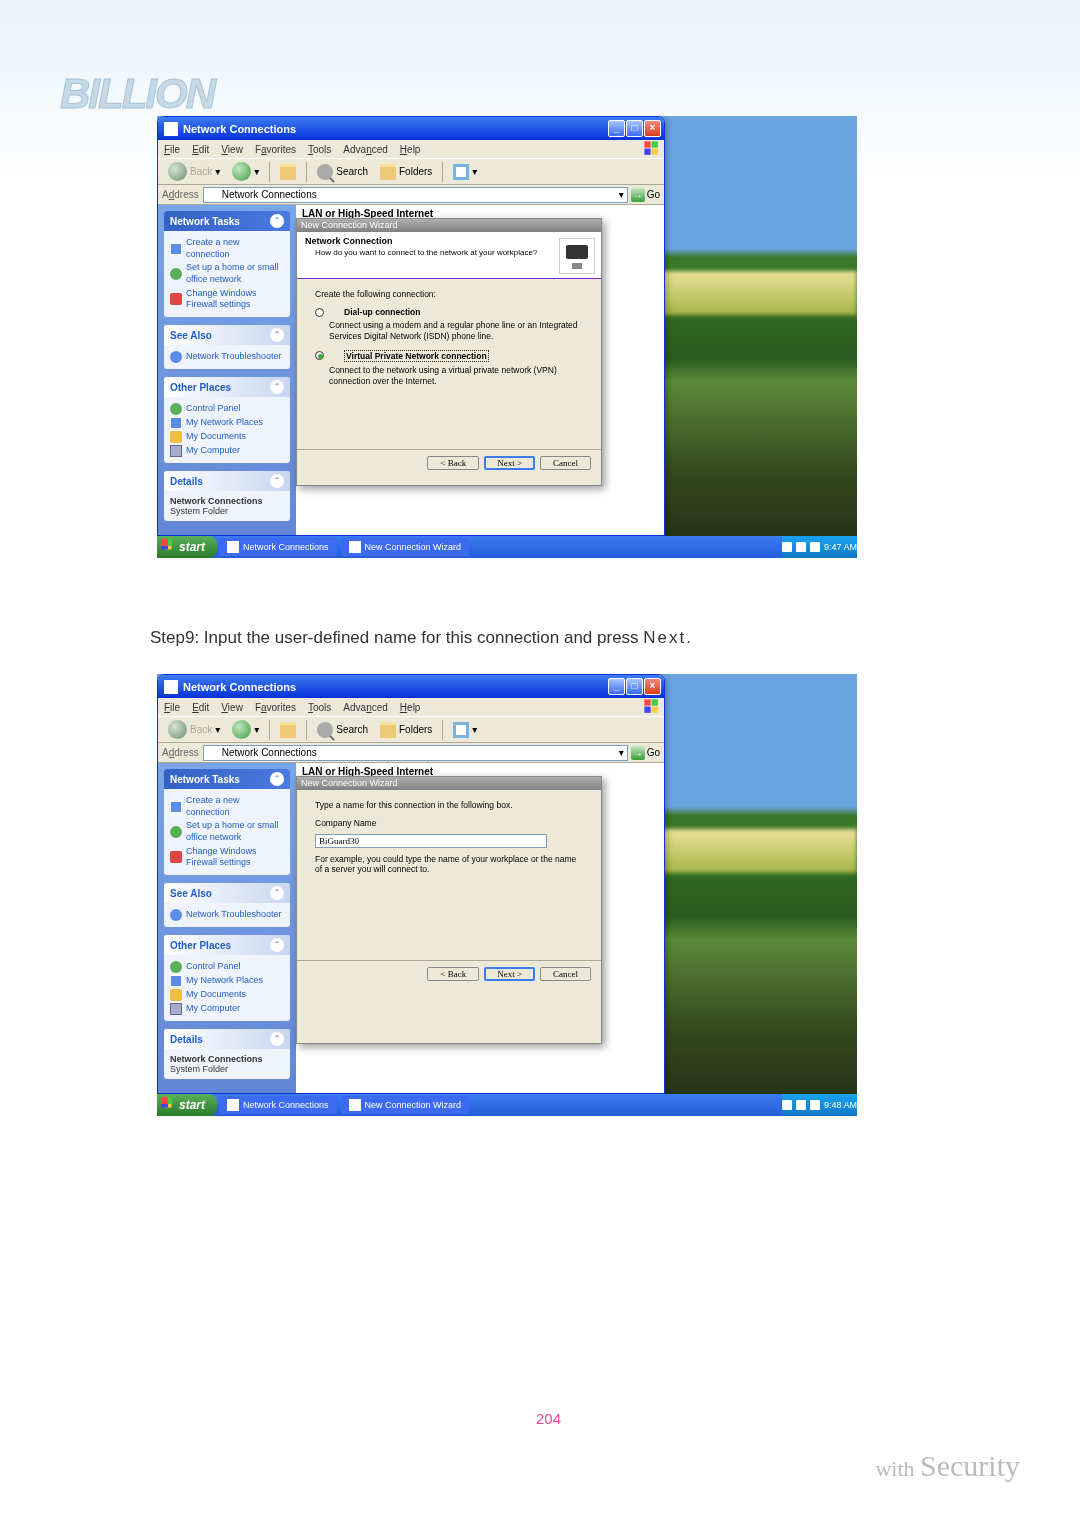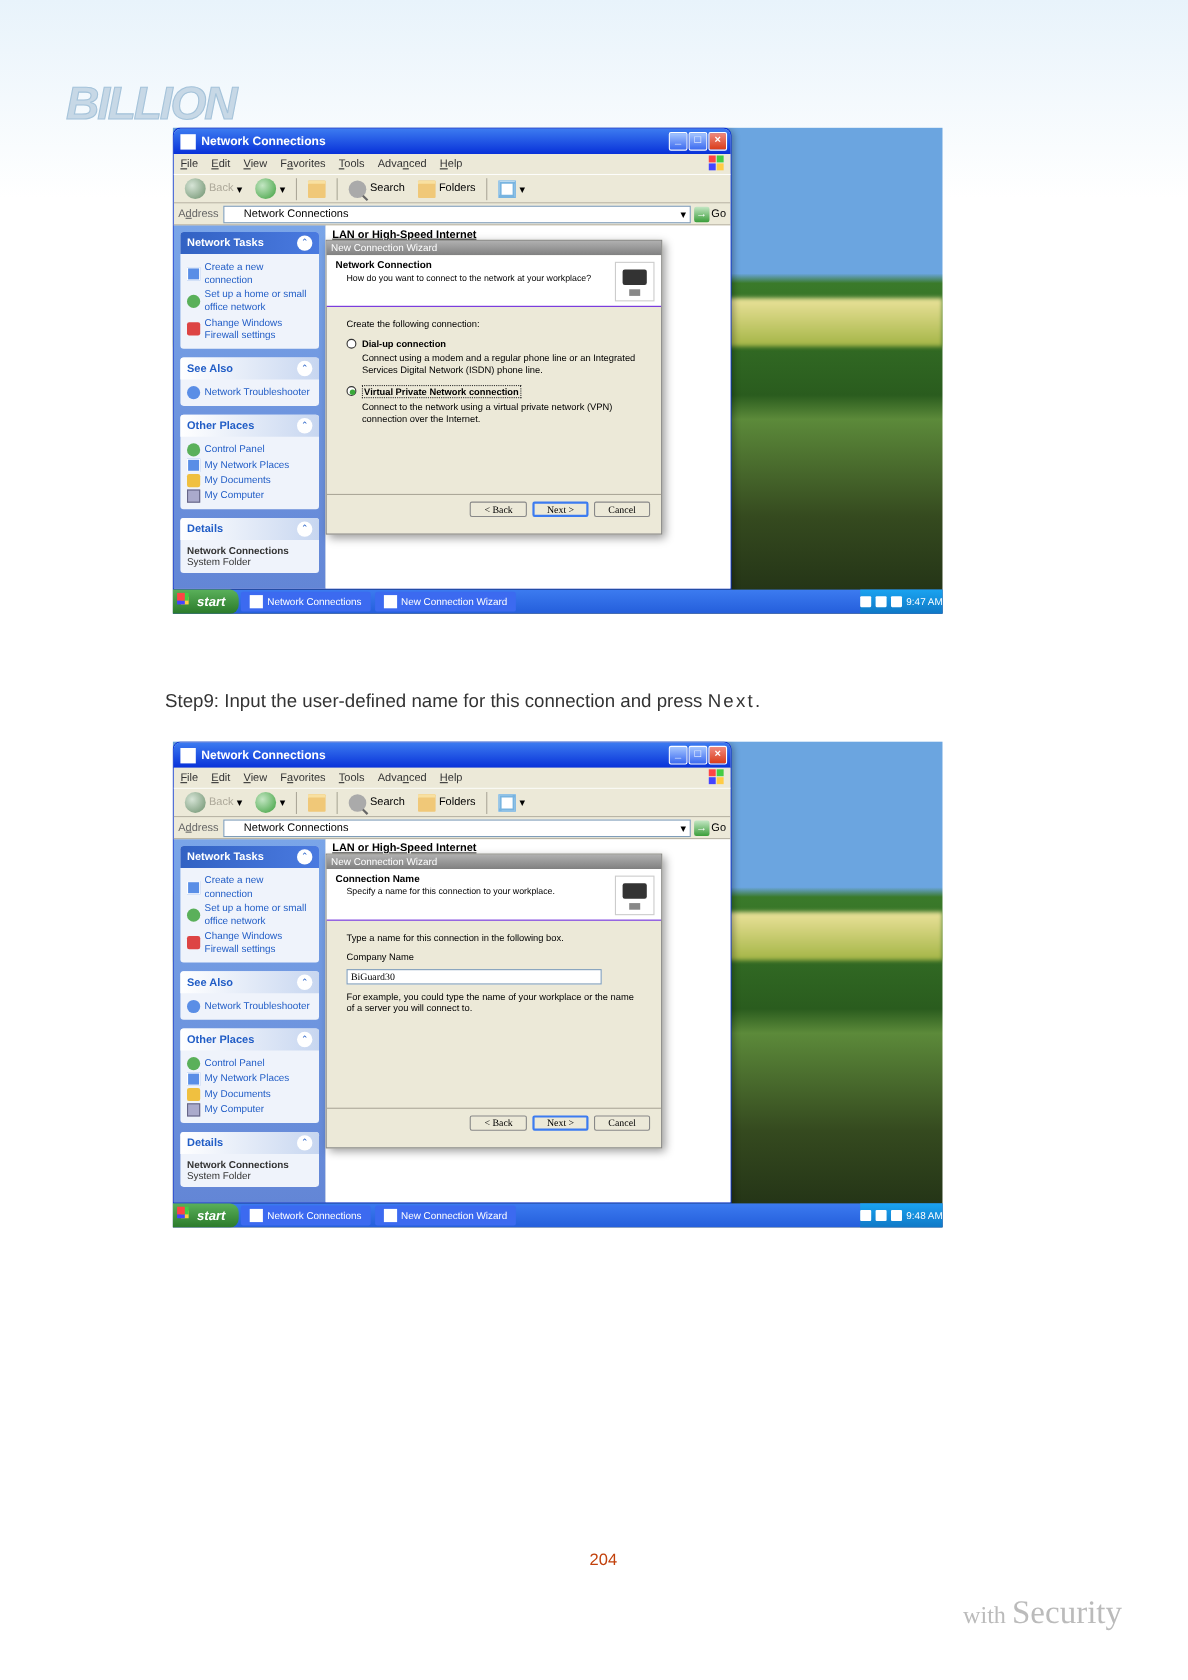--- a/index.html
+++ b/index.html
@@ -295,21 +295,21 @@
   bottom:4px;left:12px;width:10px;height:6px;
   background:#888;
 }
 .wizard-body {
   padding: 10px 18px;
   font-size: 8.5px;
   color: #000;
   height: 170px;
 }
 .wizard-body .intro { margin-bottom: 8px;}
-.radio-opt { display: flex; gap: 5px; margin-bottom: 3px; align-items: flex-start;}
+.radio-opt { display: flex; gap: 20px; margin-bottom: 3px; align-items: flex-start;}
 .radio-opt .r {
   width: 9px; height: 9px; border-radius: 50%;
   border: 1px solid #333; background: #fff;
   flex-shrink: 0; margin-top: 1px;
   position: relative;
 }
 .radio-opt.sel .r::after {
   content:''; position:absolute;
   top:2px;left:2px;width:5px;height:5px;
   border-radius:50%;background:#39a939;
@@ -390,21 +390,21 @@
   color: #fff;
   font-size: 9px;
 }
 .tray .ticon-s { width:10px;height:10px;background:#fff; border-radius:1px;}
 .page-number {
   position: absolute;
   bottom: 100px;
   left: 17px; right: 0;
   text-align: center;
   font-size: 15px;
-  color: #c2410c;
+  color: #ec4899;
 }
 .footer-logo {
   position: absolute;
   bottom: 44px;
   right: 60px;
   font-family: Georgia, serif;
   text-align: right;
   color: #bbb;
 }
 .footer-logo .l1 { font-size: 26px; }
@@ -716,25 +716,20 @@
             <div class="pbody">
               <div style="font-weight:bold;color:#333">Network Connections</div>
               <div style="color:#333">System Folder</div>
             </div>
           </div>
         </div>
         <div class="content-area">
           <div class="cat-header">LAN or High-Speed Internet</div>
           <div class="wizard">
             <div class="wizard-hdr">New Connection Wizard</div>
-            <div class="wizard-top">
-              <div class="wt-title">Connection Name</div>
-              <div class="wt-sub">Specify a name for this connection to your workplace.</div>
-              <div class="wt-icon"></div>
-            </div>
             <div class="wizard-body">
               <div class="intro">Type a name for this connection in the following box.</div>
               <div class="text-input-row">Company Name</div>
               <div class="text-input-row">
                 <input type="text" value="BiGuard30" style="">
               </div>
               <div>For example, you could type the name of your workplace or the name of a server you will connect to.</div>
             </div>
             <div class="wizard-btns">
               <button>&lt; Back</button>

